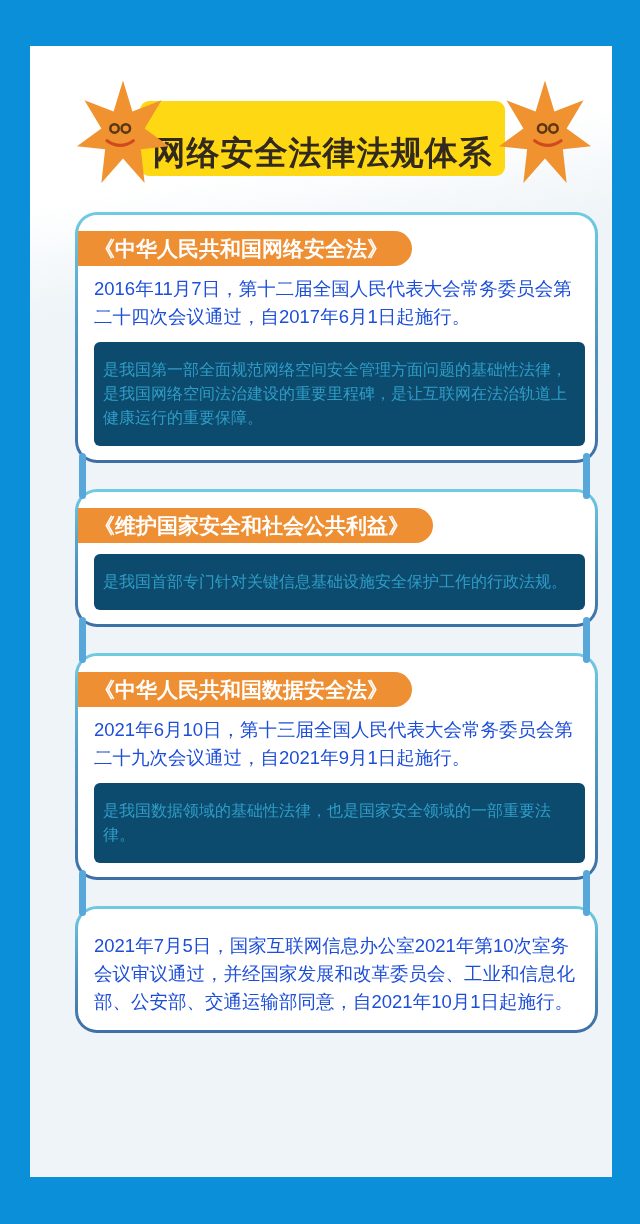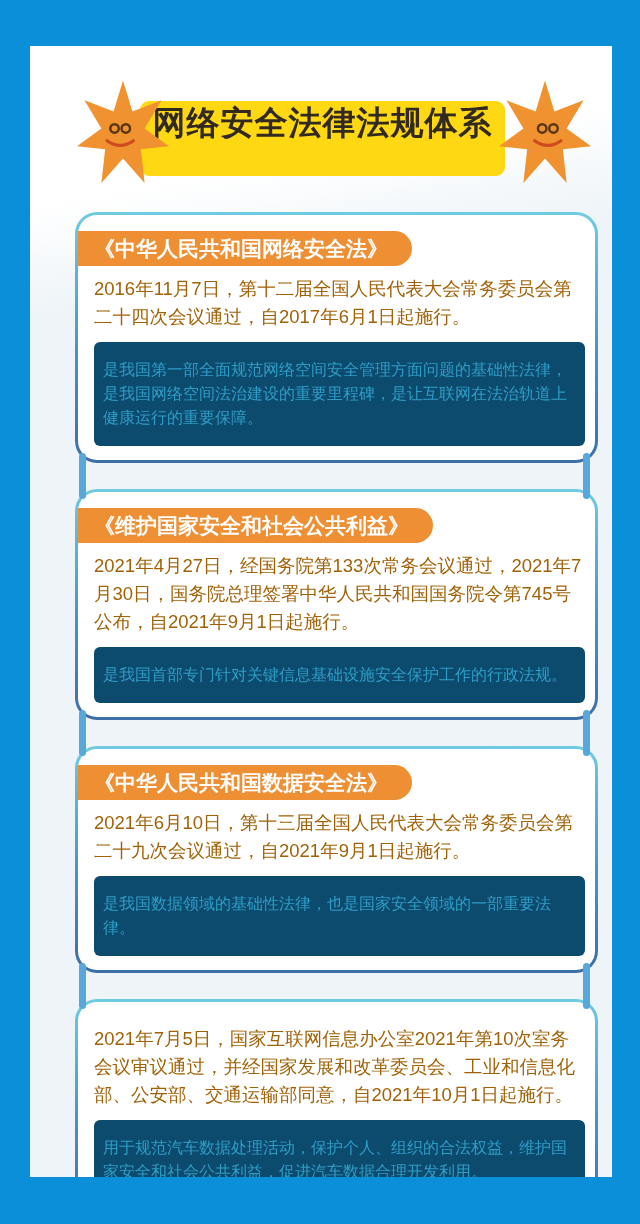--- a/index.html
+++ b/index.html
@@ -15,21 +15,21 @@
     position:absolute;
     left:30px;top:46px;width:582px;height:1131px;
     background:linear-gradient(170deg,#ffffff 0%,#ffffff 13%,#eef4f8 22%,#eef4f8 100%);
     overflow:hidden;
   }
   
   .title-block{position:relative;height:126px;margin-top:30px;}
   .banner{
     position:absolute;left:110px;top:25px;width:365px;height:75px;
     background:#ffd814;border-radius:9px;
-    display:flex;align-items:flex-start;justify-content:center;
+    display:flex;align-items:flex-end;justify-content:center;
   }
   .banner-text{
     font-size:33px;font-weight:bold;color:#32291f;
     letter-spacing:1px;white-space:nowrap;
   }
   .star{position:absolute;top:0;width:94px;height:120px;}
   .star.left{left:46px;}
   .star.right{left:468px;transform:scaleX(-1);}
   
   .cards-wrap{position:relative;margin:10px 14px 0 45px;width:523px;}
@@ -45,21 +45,21 @@
     display:inline-block;
     margin:2px 0 0 -12px;
     background:#ee8f33;color:#ffffff;
     font-weight:bold;font-size:21px;line-height:33px;
     padding:1px 24px 1px 16px;
     border-radius:0 19px 19px 0;
     white-space:nowrap;
   }
   .desc{
     margin:9px 0 0 4px;
-    font-size:18.5px;line-height:28px;color:#a16207;
+    font-size:18.5px;line-height:28px;color:#1d4ed8;
   }
   .note{
     margin:11px 2px 0 4px;
     background:#0c4a6e;border-radius:6px;
     padding:16px 9px;
     font-size:16px;line-height:24px;color:#2f9dc6;
   }
   .gap{position:relative;height:26px;}
   .bar{
     position:absolute;top:-10px;height:46px;width:7px;
@@ -103,21 +103,20 @@
       </div>
 
       <div class="gap">
         <div class="bar l"></div>
         <div class="bar r"></div>
       </div>
 
       <div class="card">
         <div class="card-inner">
           <div class="pill">《维护国家安全和社会公共利益》</div>
-          <div class="desc">2021年4月27日，经国务院第133次常务会议通过，2021年7月30日，国务院总理签署中华人民共和国国务院令第745号公布，自2021年9月1日起施行。</div>
           <div class="note">是我国首部专门针对关键信息基础设施安全保护工作的行政法规。</div>
         </div>
       </div>
 
       <div class="gap">
         <div class="bar l"></div>
         <div class="bar r"></div>
       </div>
 
       <div class="card">
@@ -129,19 +128,18 @@
       </div>
 
       <div class="gap">
         <div class="bar l"></div>
         <div class="bar r"></div>
       </div>
 
       <div class="card">
         <div class="card-inner">
           <div class="desc">2021年7月5日，国家互联网信息办公室2021年第10次室务会议审议通过，并经国家发展和改革委员会、工业和信息化部、公安部、交通运输部同意，自2021年10月1日起施行。</div>
-          <div class="note">用于规范汽车数据处理活动，保护个人、组织的合法权益，维护国家安全和社会公共利益，促进汽车数据合理开发利用。</div>
         </div>
       </div>
 
     </div>
   </div>
 </div>
 
 </body></html>

